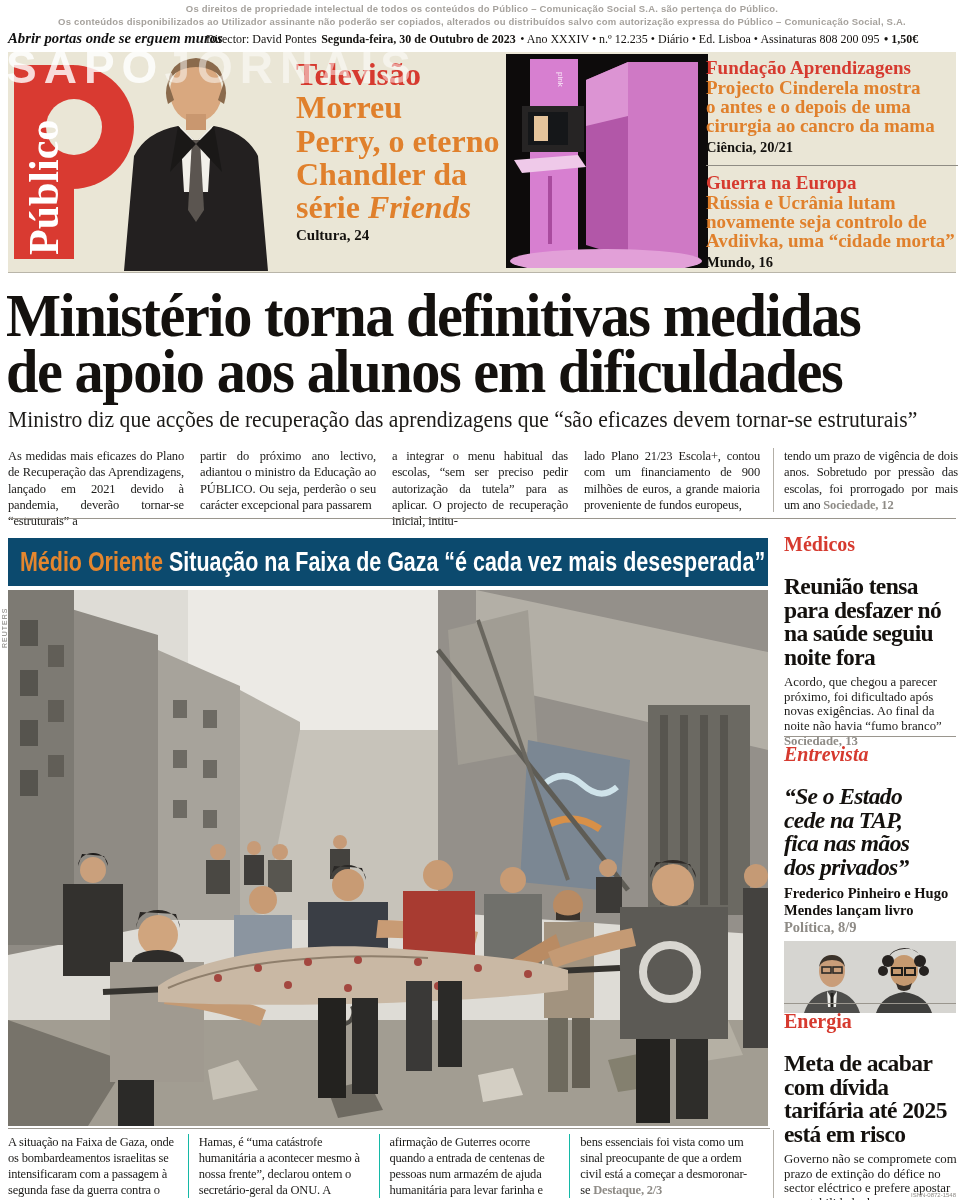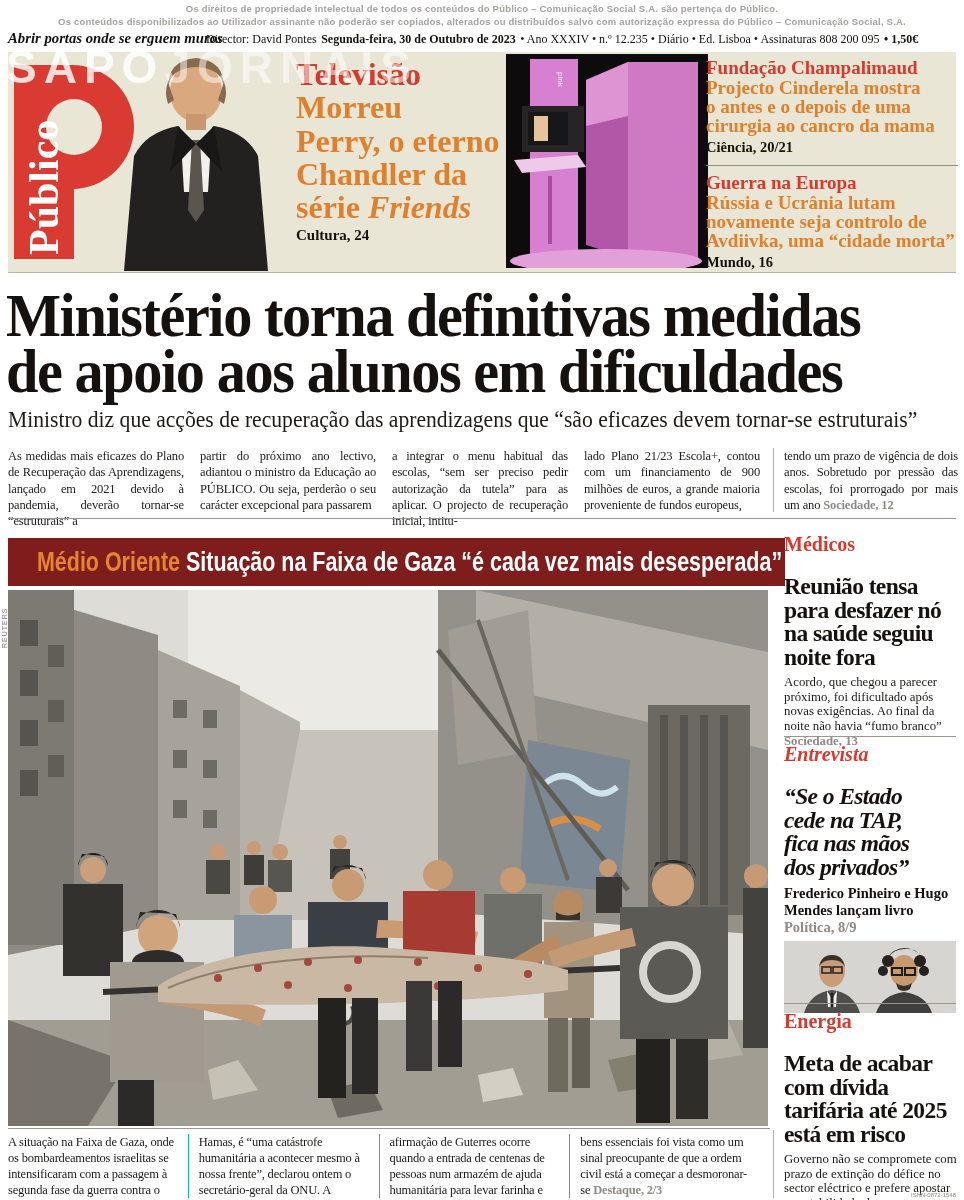--- a/index.html
+++ b/index.html
@@ -46,21 +46,21 @@
   
   .lead-cols{left:8px;top:448px;width:752px;display:flex;gap:16px;}
   .lead-col{width:176px;font-size:12.5px;line-height:1.3;letter-spacing:-.15px;text-align:justify;color:#1c1b19;}
   .col5{left:784px;top:448px;width:174px;font-size:12.5px;line-height:1.3;letter-spacing:-.15px;
         text-align:justify;color:#1c1b19;}
   .ref-gray{color:#8e8b86;font-weight:700;}
   .rule{border-top:1px solid #9a968e;}
   .vline{width:0;border-left:1px solid #b3afa7;}
 
   
-  .gaza-banner{left:8px;top:538px;width:760px;height:48px;background:#7f1d1d;display:flex;align-items:center;padding-left:17px;}
+  .gaza-banner{left:8px;top:538px;width:760px;height:48px;background:#0c4a6e;display:flex;align-items:center;}
   .gaza-banner-in{white-space:nowrap;font-family:"Liberation Sans",sans-serif;font-weight:700;
                   font-size:27.5px;transform:scaleX(.78);transform-origin:0 0;margin-left:12px;}
   .gz-kicker{color:#e5862e;}
   .gz-head{color:#ffffff;}
   .credit{left:1px;top:648px;font-family:"Liberation Sans",sans-serif;font-size:7px;color:#7e7c78;
           letter-spacing:1px;transform:rotate(-90deg);transform-origin:0 0;white-space:nowrap;}
 
   
   .side{left:784px;width:174px;}
   .side-kicker{color:#d63a2f;font-size:20px;font-weight:700;line-height:1.05;}
@@ -138,21 +138,21 @@
         <rect x="22" y="58" width="40" height="33" fill="#151719"></rect>
         <rect x="28" y="62" width="14" height="25" fill="#e5c49b"></rect>
         <polygon points="8,106 72,101 80,113 16,119" fill="#efc9e9"></polygon>
         <rect x="42" y="122" width="4" height="68" fill="#a94b9e"></rect>
         <ellipse cx="100" cy="207" rx="96" ry="12" fill="#e2a0d8"></ellipse>
         <text x="52" y="18" font-family="Liberation Sans, sans-serif" font-size="8" fill="#ffffff" opacity="0.85" transform="rotate(90 52 18)">pink</text>
       </svg>
     </div>
 
     <div class="abs right-col">
-      <div class="feat-kicker">Fundação Champalimaud</div>
+      <div class="feat-kicker">Fundação Aprendizagens</div>
       <div class="feat-line">Projecto Cinderela mostra</div>
       <div class="feat-line">o antes e o depois de uma</div>
       <div class="feat-line">cirurgia ao cancro da mama</div>
       <div class="feat-ref">Ciência, 20/21</div>
       <div class="feat-rule"></div>
       <div class="feat-kicker">Guerra na Europa</div>
       <div class="feat-line">Rússia e Ucrânia lutam</div>
       <div class="feat-line">novamente seja controlo de</div>
       <div class="feat-line">Avdiivka, uma “cidade morta”</div>
       <div class="feat-ref">Mundo, 16</div>

